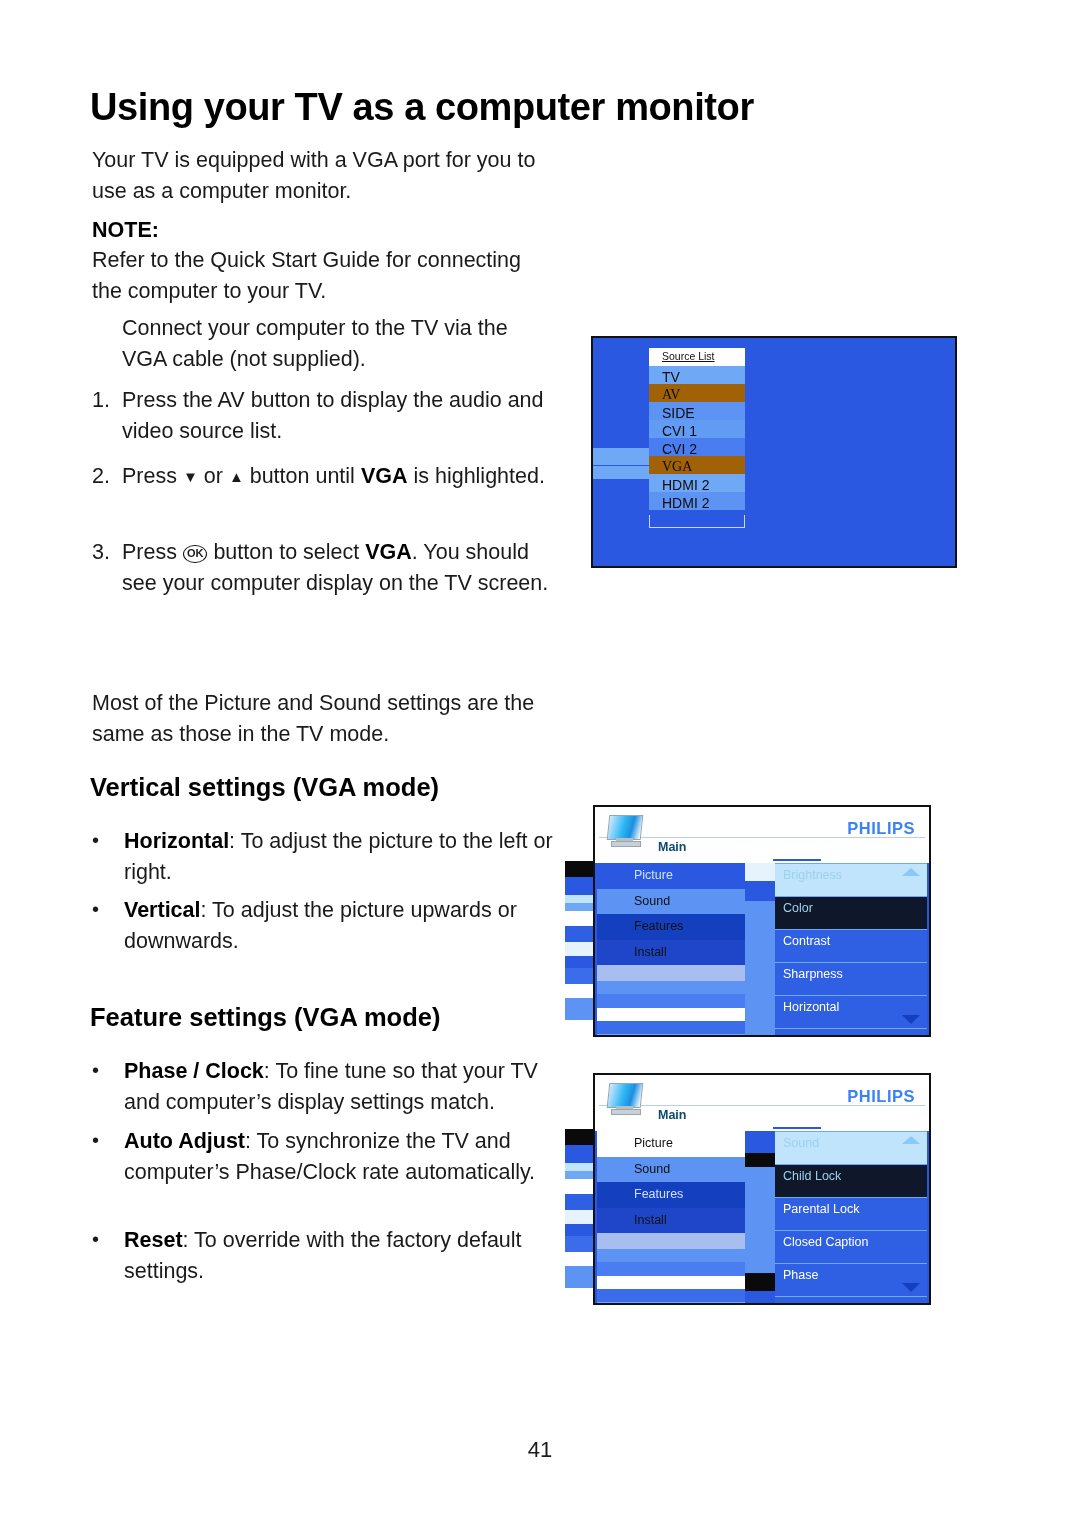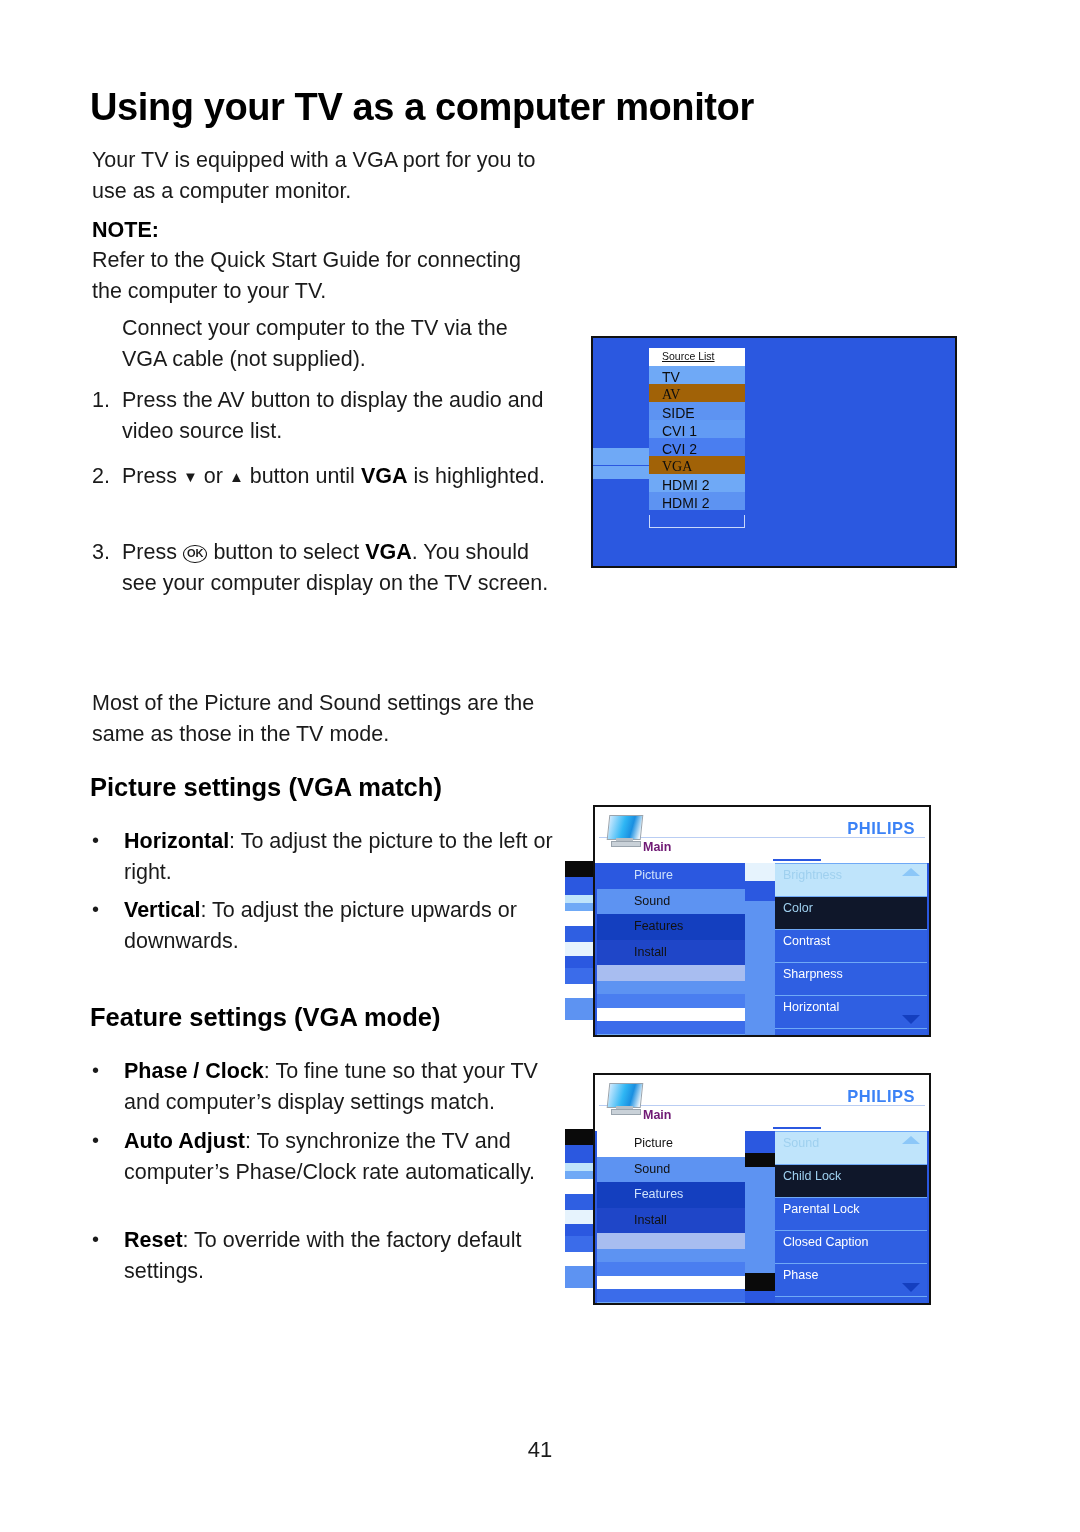--- a/index.html
+++ b/index.html
@@ -264,25 +264,25 @@
   }
   .osd-tvicon .base {
     position: absolute;
     left: 6px; top: 27px;
     width: 28px; height: 3.5px;
     background: #c9d1d8;
     border: 1px solid #9aa4ad;
   }
   .osd-main-label {
     position: absolute;
-    left: 48px;
+    left: 63px;
     top: 33px;
     font-size: 12.5px;
     font-weight: bold;
-    color: #701a75;
+    color: #0c4a6e;
   }
   .osd-underline {
     position: absolute;
     left: 178px;
     top: 52px;
     width: 48px;
     height: 2px;
     background: #2b58e0;
   }
 
@@ -402,21 +402,21 @@
   <span class="txt"><span>Press </span><span class="tri">▼</span><span> or </span><span class="tri">▲</span><span> button until </span><b>VGA</b><span> is highlighted.</span></span>
 </div>
 
 <div class="step" style="top:537px;">
   <span class="num">3.</span>
   <span class="txt"><span>Press </span><span class="ok-glyph">OK</span><span> button to select </span><b>VGA</b><span>. You should see your computer display on the TV screen.</span></span>
 </div>
 
 <div class="body-text" style="top:688px;">Most of the Picture and Sound settings are the same as those in the TV mode.</div>
 
-<div class="section-head" style="top:773px;">Picture settings (VGA match)</div>
+<div class="section-head" style="top:773px;">Vertical settings (VGA mode)</div>
 
 <div class="bullet" style="top:826px;">
   <span class="dot">•</span>
   <span class="txt"><b>Horizontal</b><span>: To adjust the picture to the left or right.</span></span>
 </div>
 
 <div class="bullet" style="top:895px;">
   <span class="dot">•</span>
   <span class="txt"><b>Vertical</b><span>: To adjust the picture upwards or downwards.</span></span>
 </div>

